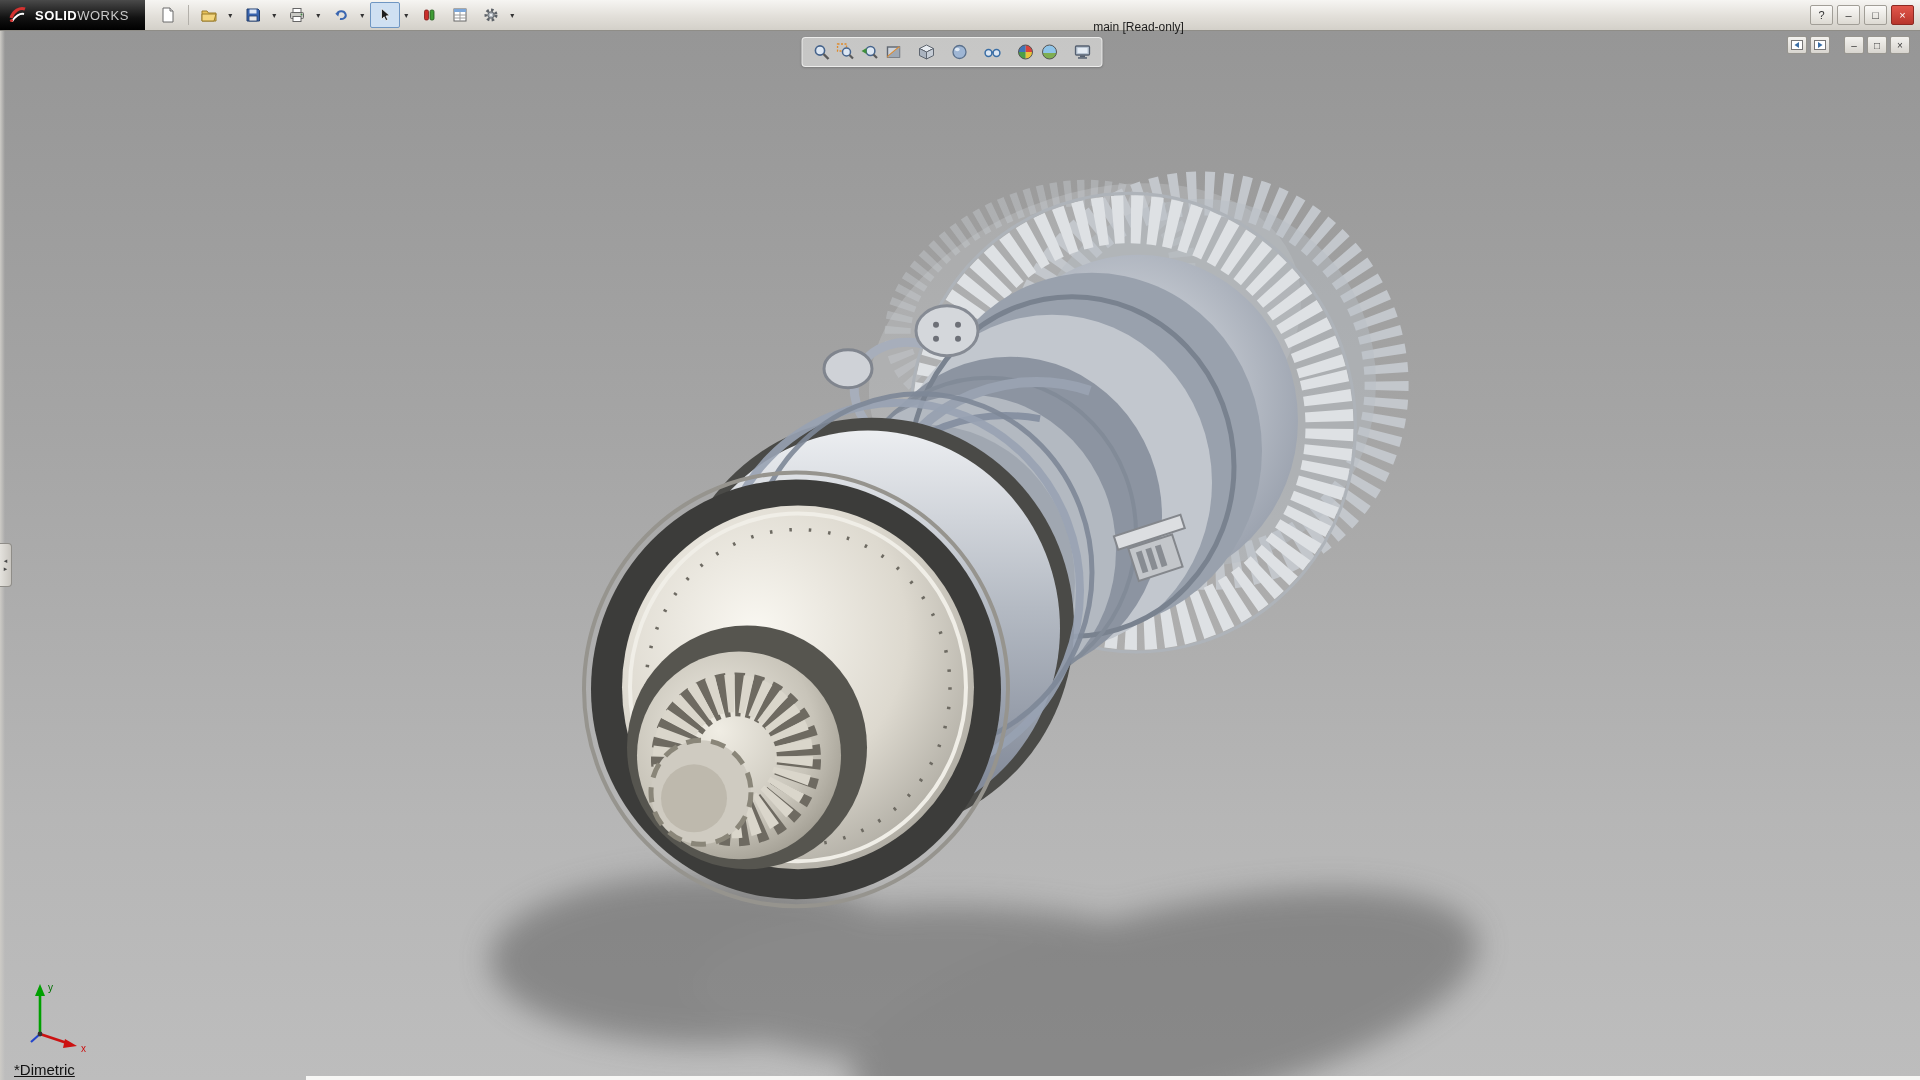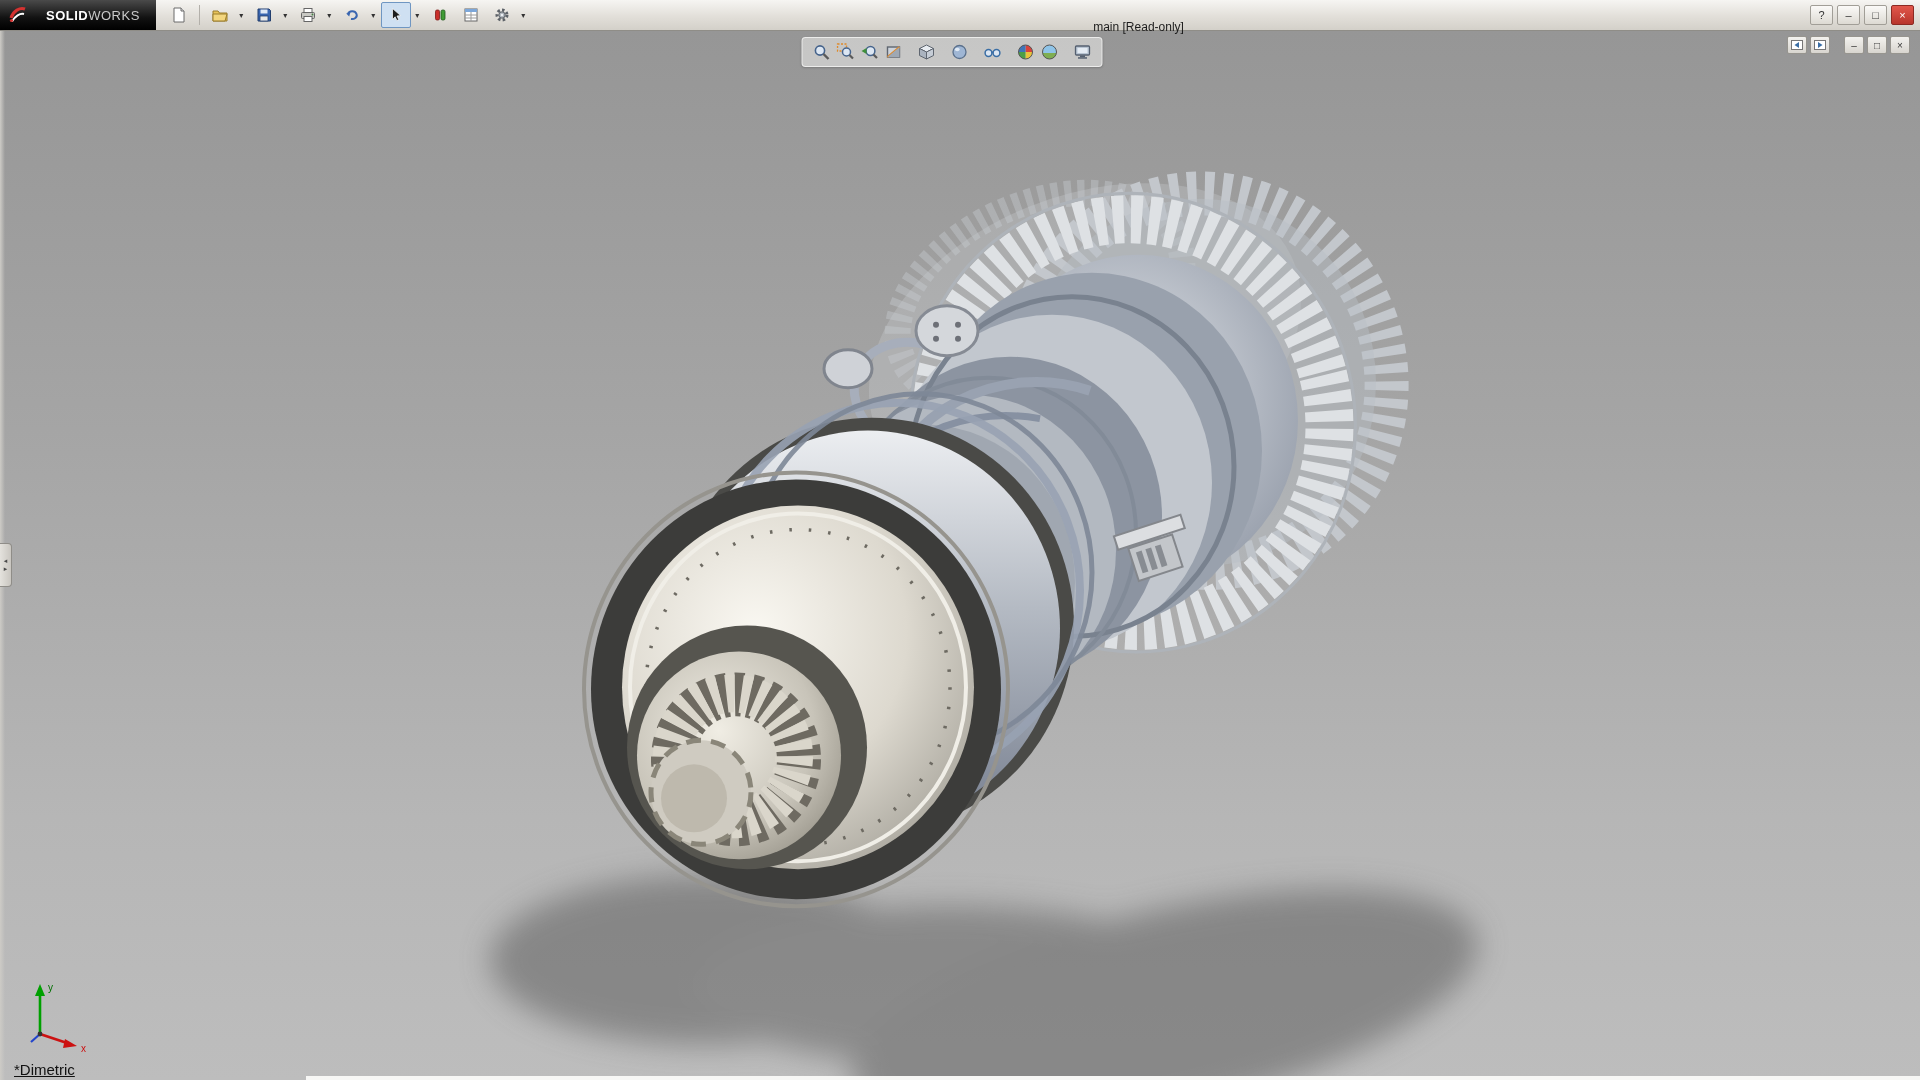--- a/index.html
+++ b/index.html
@@ -8,21 +8,21 @@
     font-family:"Liberation Sans",sans-serif;background:#b0b0b0;
     -webkit-font-smoothing:antialiased;
   }
   
   .titlebar{
     position:absolute;top:0;left:0;right:0;height:30px;
     background:linear-gradient(180deg,#f6f5f2 0%,#e2dfd9 55%,#d3d0c9 100%);
     border-bottom:1px solid #8f8d87;display:flex;align-items:center;z-index:30;
   }
   .logo{
-    height:30px;display:flex;align-items:center;gap:18px;padding:0 16px 0 8px;
+    height:30px;display:flex;align-items:center;gap:7px;padding:0 16px 0 8px;
     background:linear-gradient(180deg,#4a4a4a 0%,#111 60%,#000 100%);flex:0 0 auto;
   }
   .brand{font-size:13px;letter-spacing:.5px;color:#fff;white-space:nowrap;}
   .brand b{font-weight:bold;color:#ffffff;}
   .brand span{font-weight:normal;color:#c9c9c9;}
   .toolbar{display:flex;align-items:center;margin-left:8px;gap:1px;}
   .tb-group{display:flex;align-items:center;}
   .tb-btn{
     height:24px;min-width:24px;display:flex;align-items:center;justify-content:center;
     padding:0 2px;border:1px solid transparent;border-radius:2px;cursor:default;

